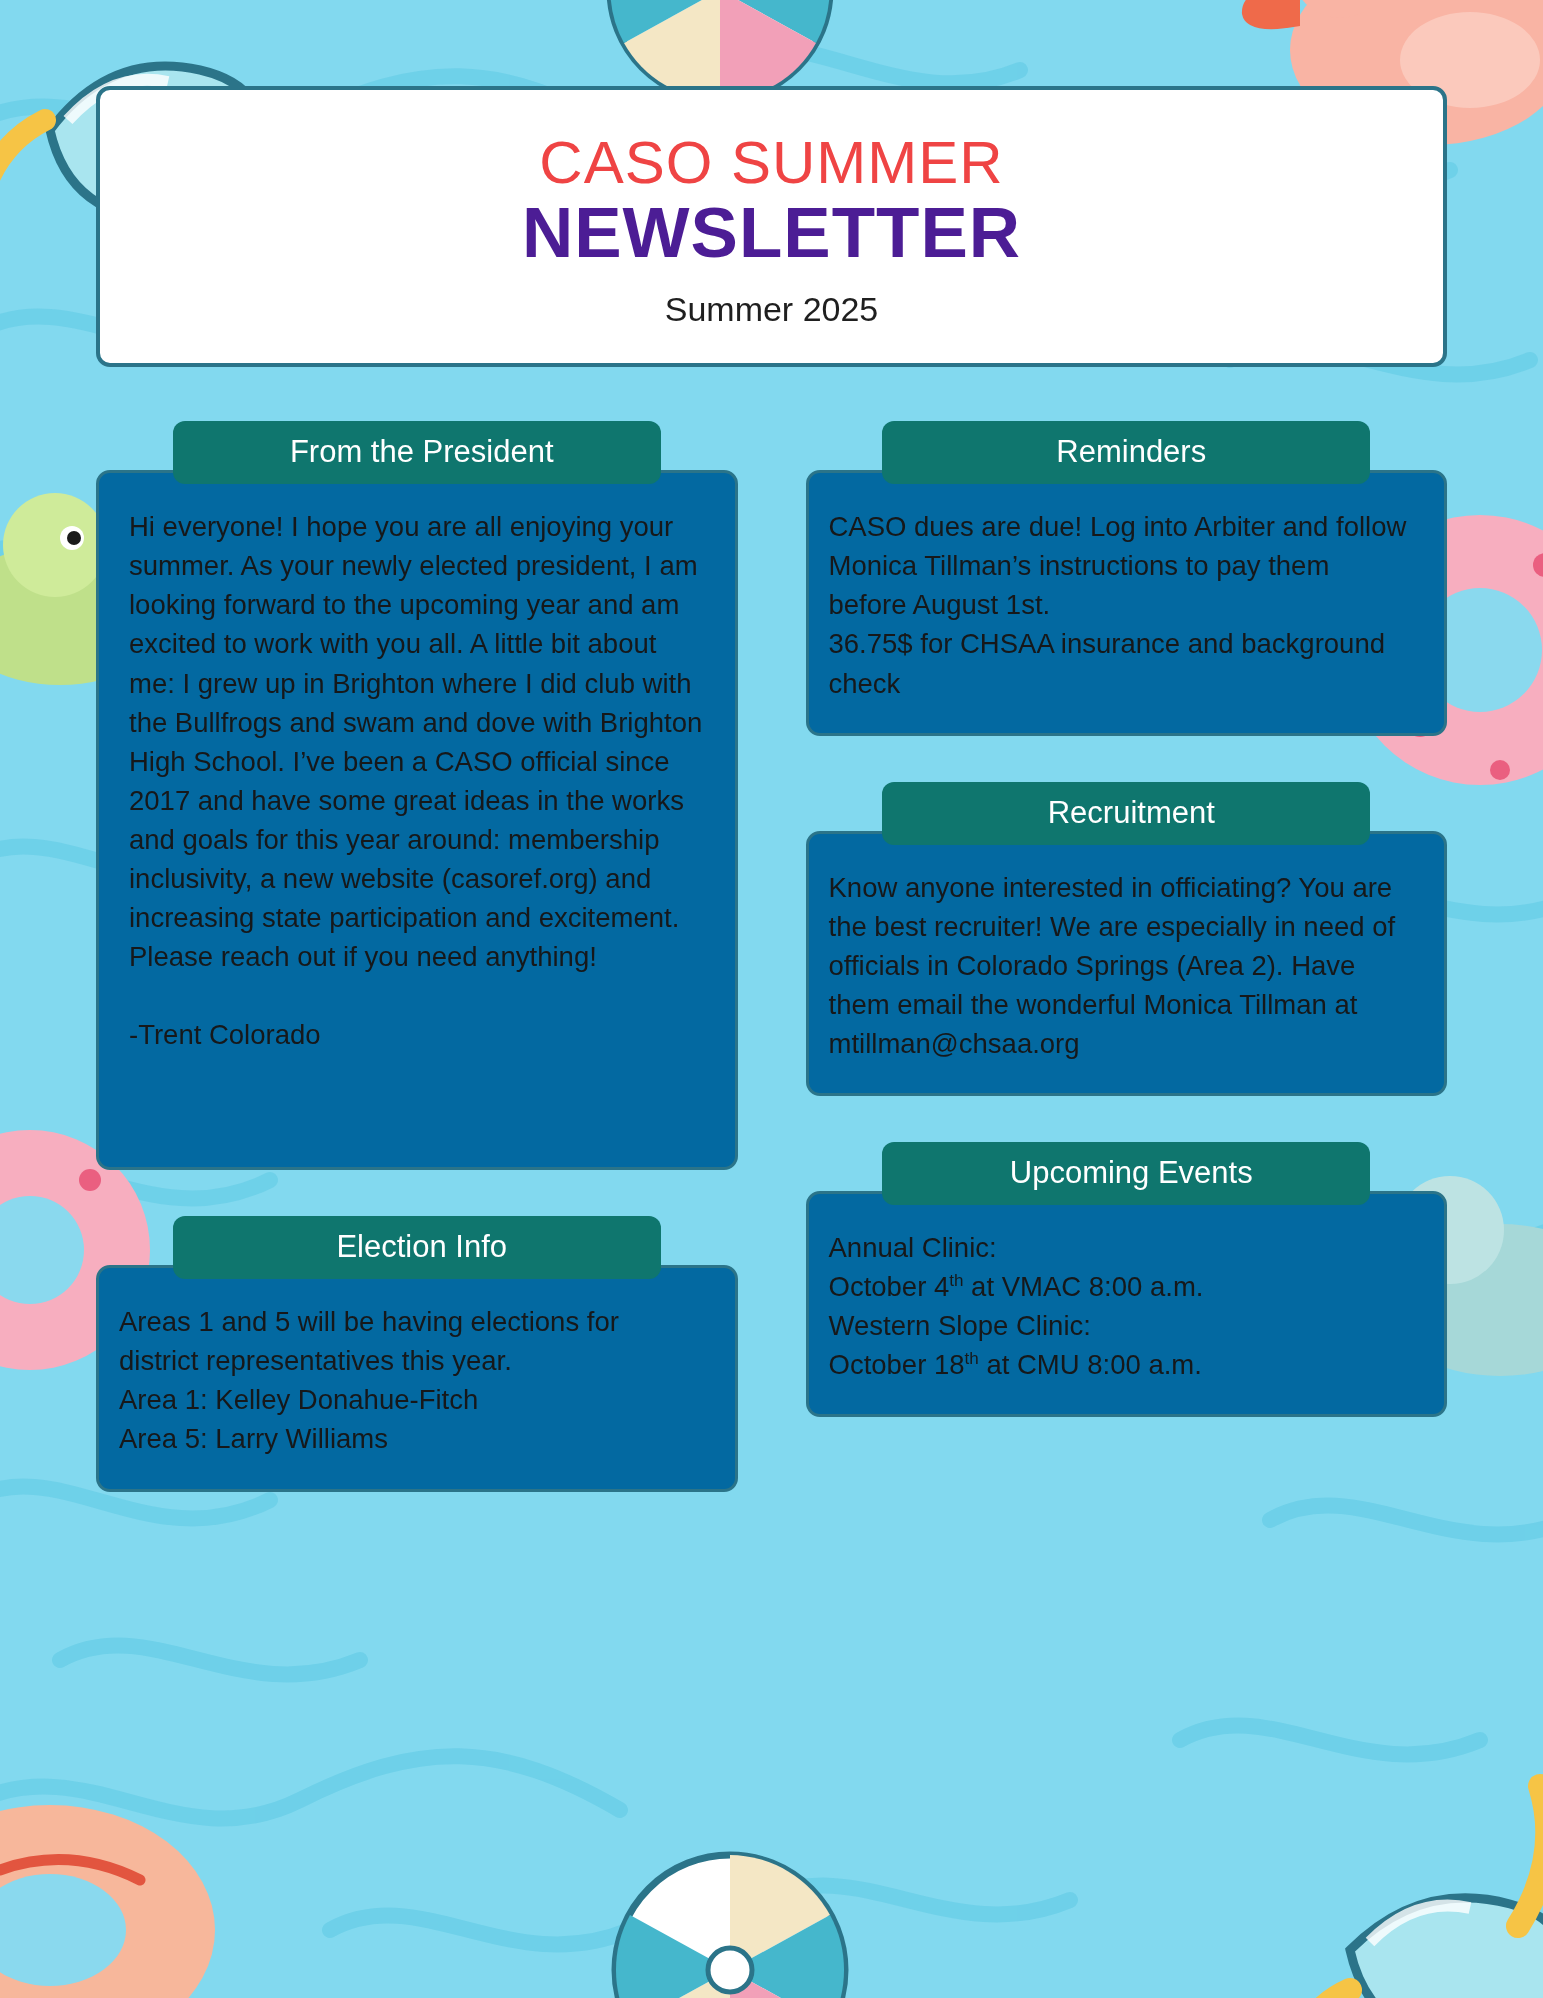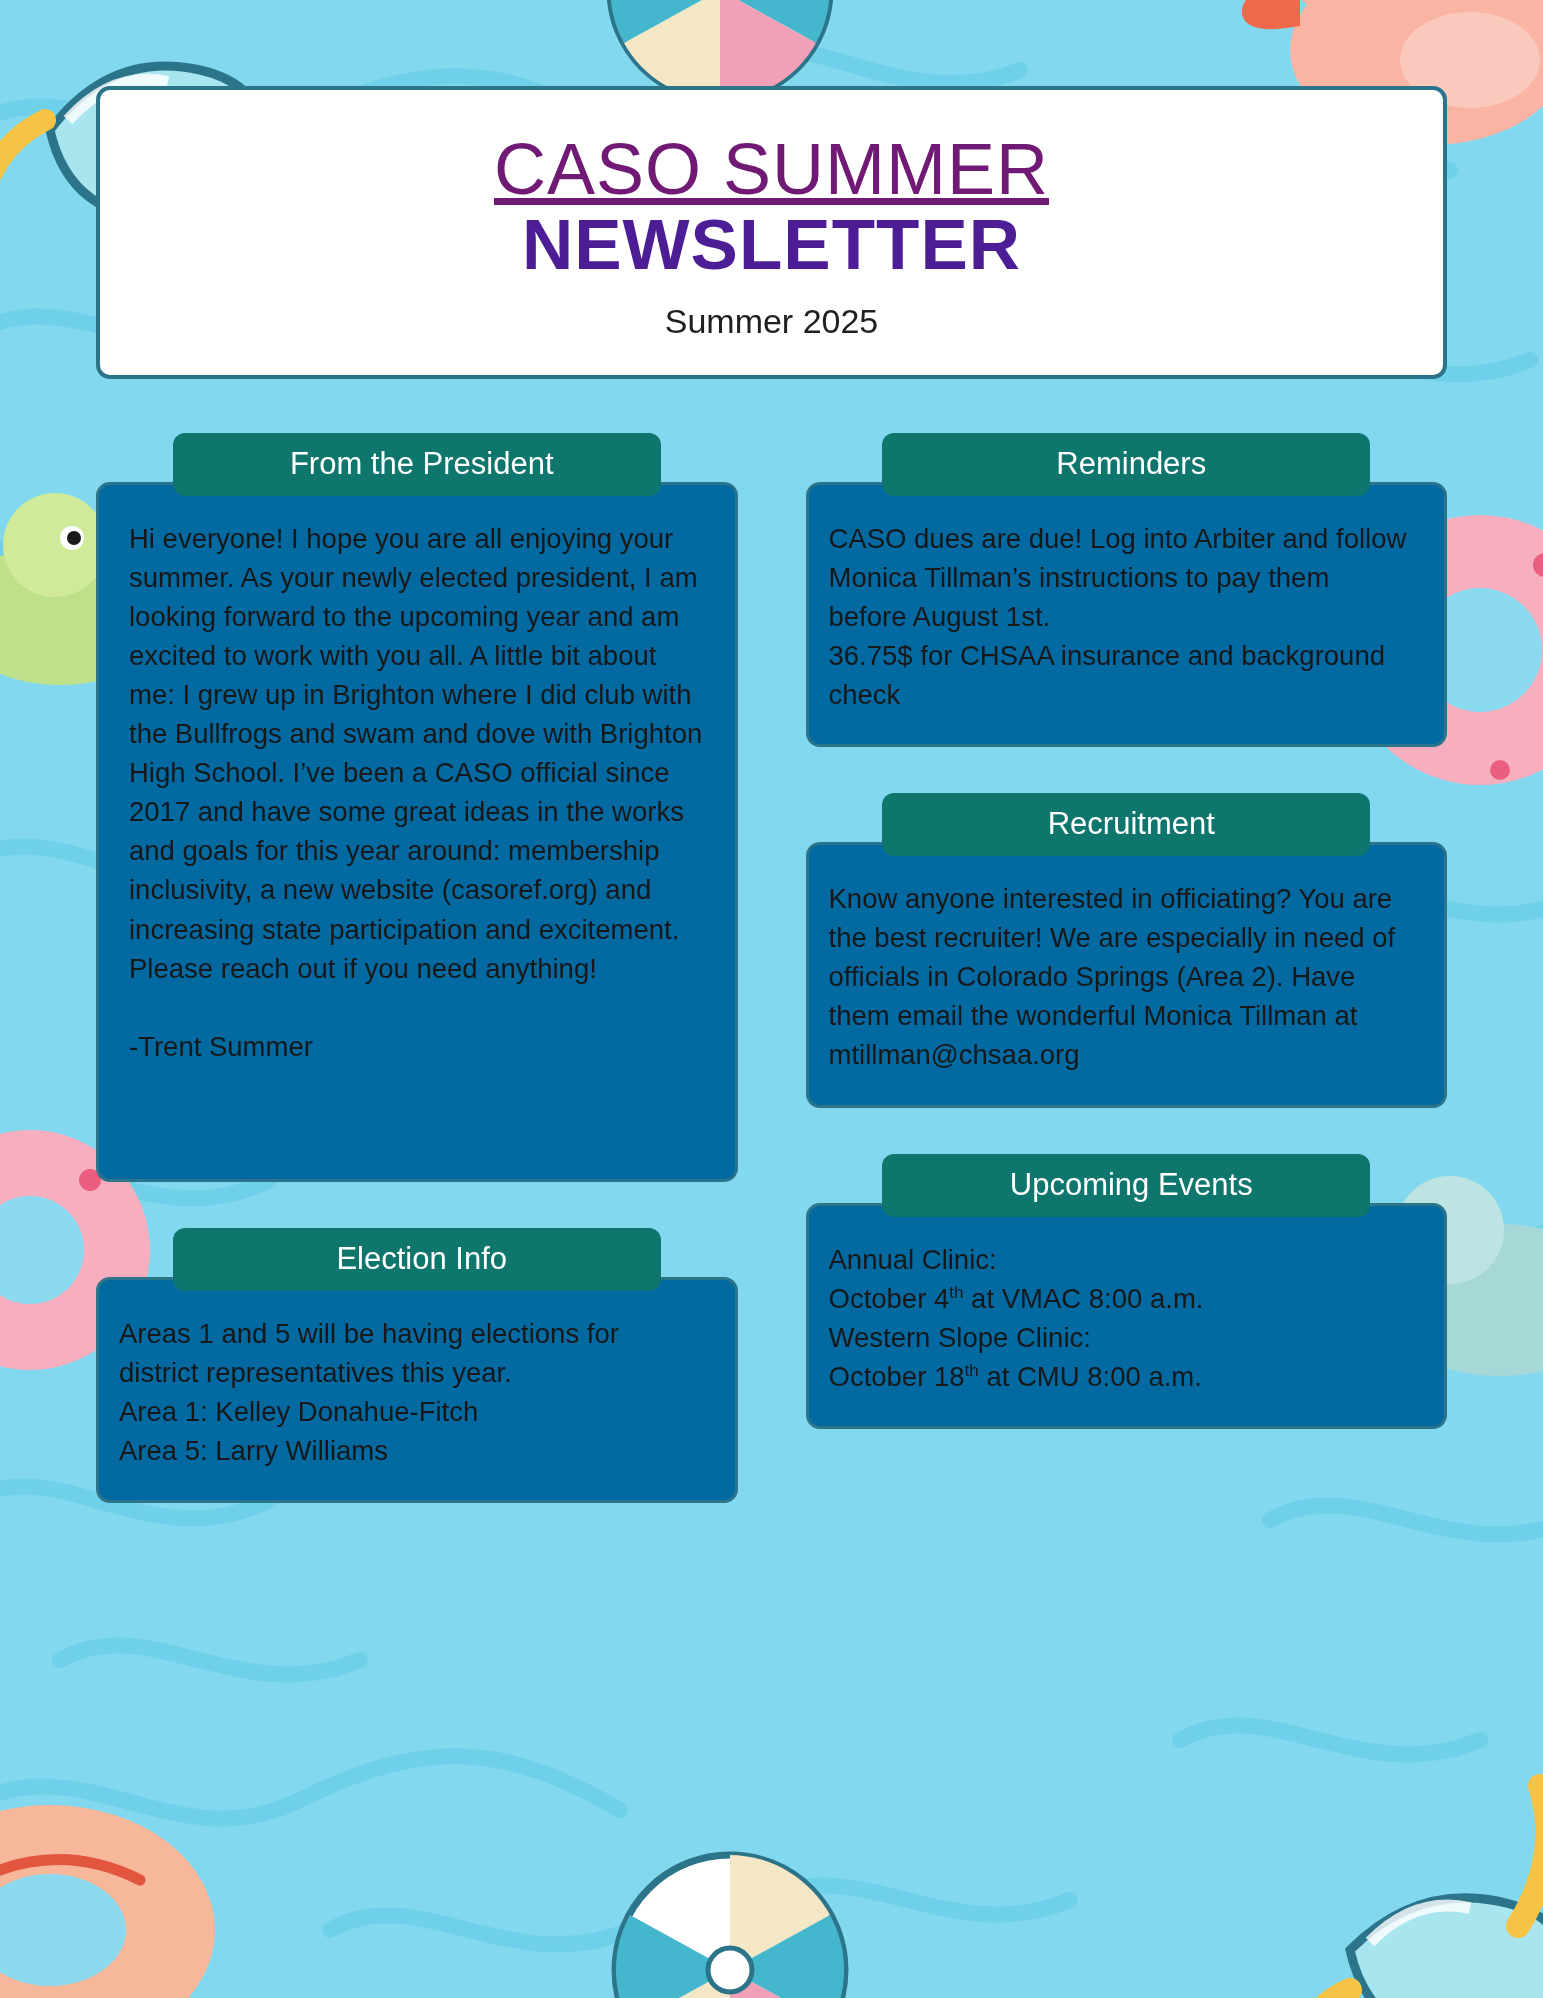--- a/index.html
+++ b/index.html
@@ -35,26 +35,25 @@
   
   .title-card {
     background: #ffffff;
     border: 4px solid #2b7489;
     border-radius: 14px;
     padding: 44px 40px 34px 40px;
     text-align: center;
     margin-bottom: 54px;
   }
   .title-line1 {
-    font-size: 72px;
+    font-size: 60px;
     line-height: 0.98;
     letter-spacing: 1px;
-    color: #701a75;
+    color: #ef4444;
     font-weight: 400;
-    text-decoration: underline;
   }
   .title-line2 {
     font-size: 71px;
     line-height: 1.12;
     letter-spacing: 1px;
     color: #4c1d95;
     font-weight: 700;
   }
   .title-sub {
     margin-top: 18px;
@@ -248,21 +247,21 @@
 
   <div class="columns">
 
     <div class="col">
 
       <div class="card president">
         <div class="card-head">From the President</div>
         <div class="card-body">
           <p>Hi everyone! I hope you are all enjoying your summer. As your newly elected president, I am looking forward to the upcoming year and am excited to work with you all. A little bit about me: I grew up in Brighton where I did club with the Bullfrogs and swam and dove with Brighton High School. I’ve been a CASO official since 2017 and have some great ideas in the works and goals for this year around: membership inclusivity, a new website (casoref.org) and increasing state participation and excitement. Please reach out if you need anything!</p>
           <div class="spacer-line"></div>
-          <p>-Trent Summer</p>
+          <p>-Trent Colorado</p>
         </div>
       </div>
 
       <div class="card">
         <div class="card-head">Election Info</div>
         <div class="card-body indent">
           <p>Areas 1 and 5 will be having elections for district representatives this year.</p>
           <p>Area 1: Kelley Donahue-Fitch</p>
           <p>Area 5: Larry Williams</p>
         </div>

